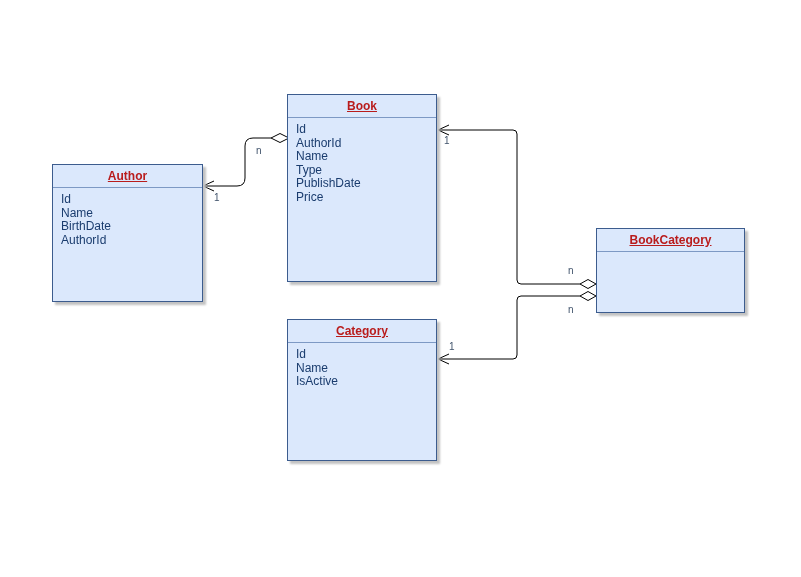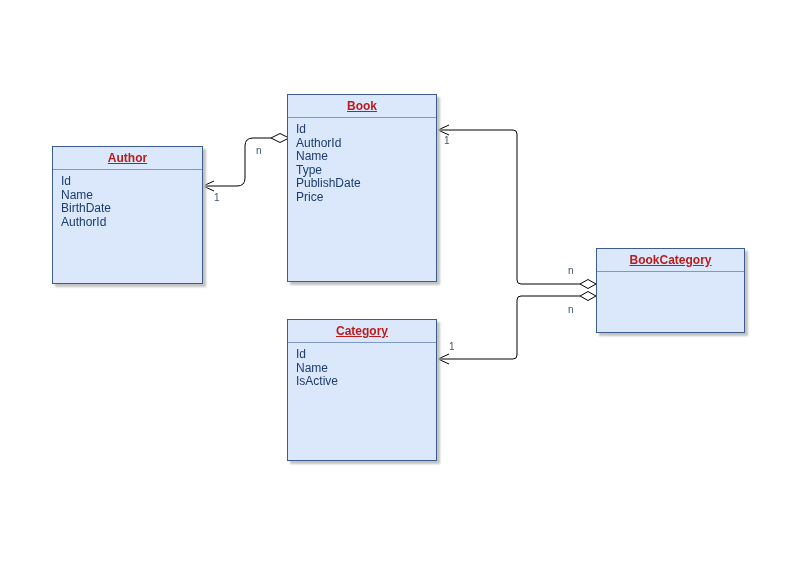--- a/index.html
+++ b/index.html
@@ -44,21 +44,21 @@
       <path class="arrow" d="M449,125 L438,130 L449,135"></path>
       <polygon class="diamond" points="580,284 588,279.5 596,284 588,288.5"></polygon>
     </g>
     <g>
       <path class="wire" d="M580,296 H521 Q517,296 517,300 V355 Q517,359 513,359 H438"></path>
       <path class="arrow" d="M449,354 L438,359 L449,364"></path>
       <polygon class="diamond" points="580,296 588,291.5 596,296 588,300.5"></polygon>
     </g>
   </svg>
 
-  <div class="entity" style="left:52px;top:146px;width:151px;height:138px">
+  <div class="entity" style="left:52px;top:164px;width:151px;height:138px">
     <div class="entity-title">Author</div>
     <div class="entity-body">
       <div class="field">Id</div>
       <div class="field">Name</div>
       <div class="field">BirthDate</div>
       <div class="field">AuthorId</div>
     </div>
   </div>
 
   <div class="entity" style="left:287px;top:94px;width:150px;height:188px">
@@ -75,21 +75,21 @@
 
   <div class="entity" style="left:287px;top:319px;width:150px;height:142px">
     <div class="entity-title">Category</div>
     <div class="entity-body">
       <div class="field">Id</div>
       <div class="field">Name</div>
       <div class="field">IsActive</div>
     </div>
   </div>
 
-  <div class="entity" style="left:596px;top:248px;width:149px;height:85px">
+  <div class="entity" style="left:596px;top:228px;width:149px;height:85px">
     <div class="entity-title">BookCategory</div>
   </div>
 
   <span class="edge-label" style="left:214px;top:193px">1</span>
   <span class="edge-label" style="left:256px;top:146px">n</span>
 
   <span class="edge-label" style="left:444px;top:136px">1</span>
   <span class="edge-label" style="left:568px;top:266px">n</span>
 
   <span class="edge-label" style="left:568px;top:305px">n</span>

